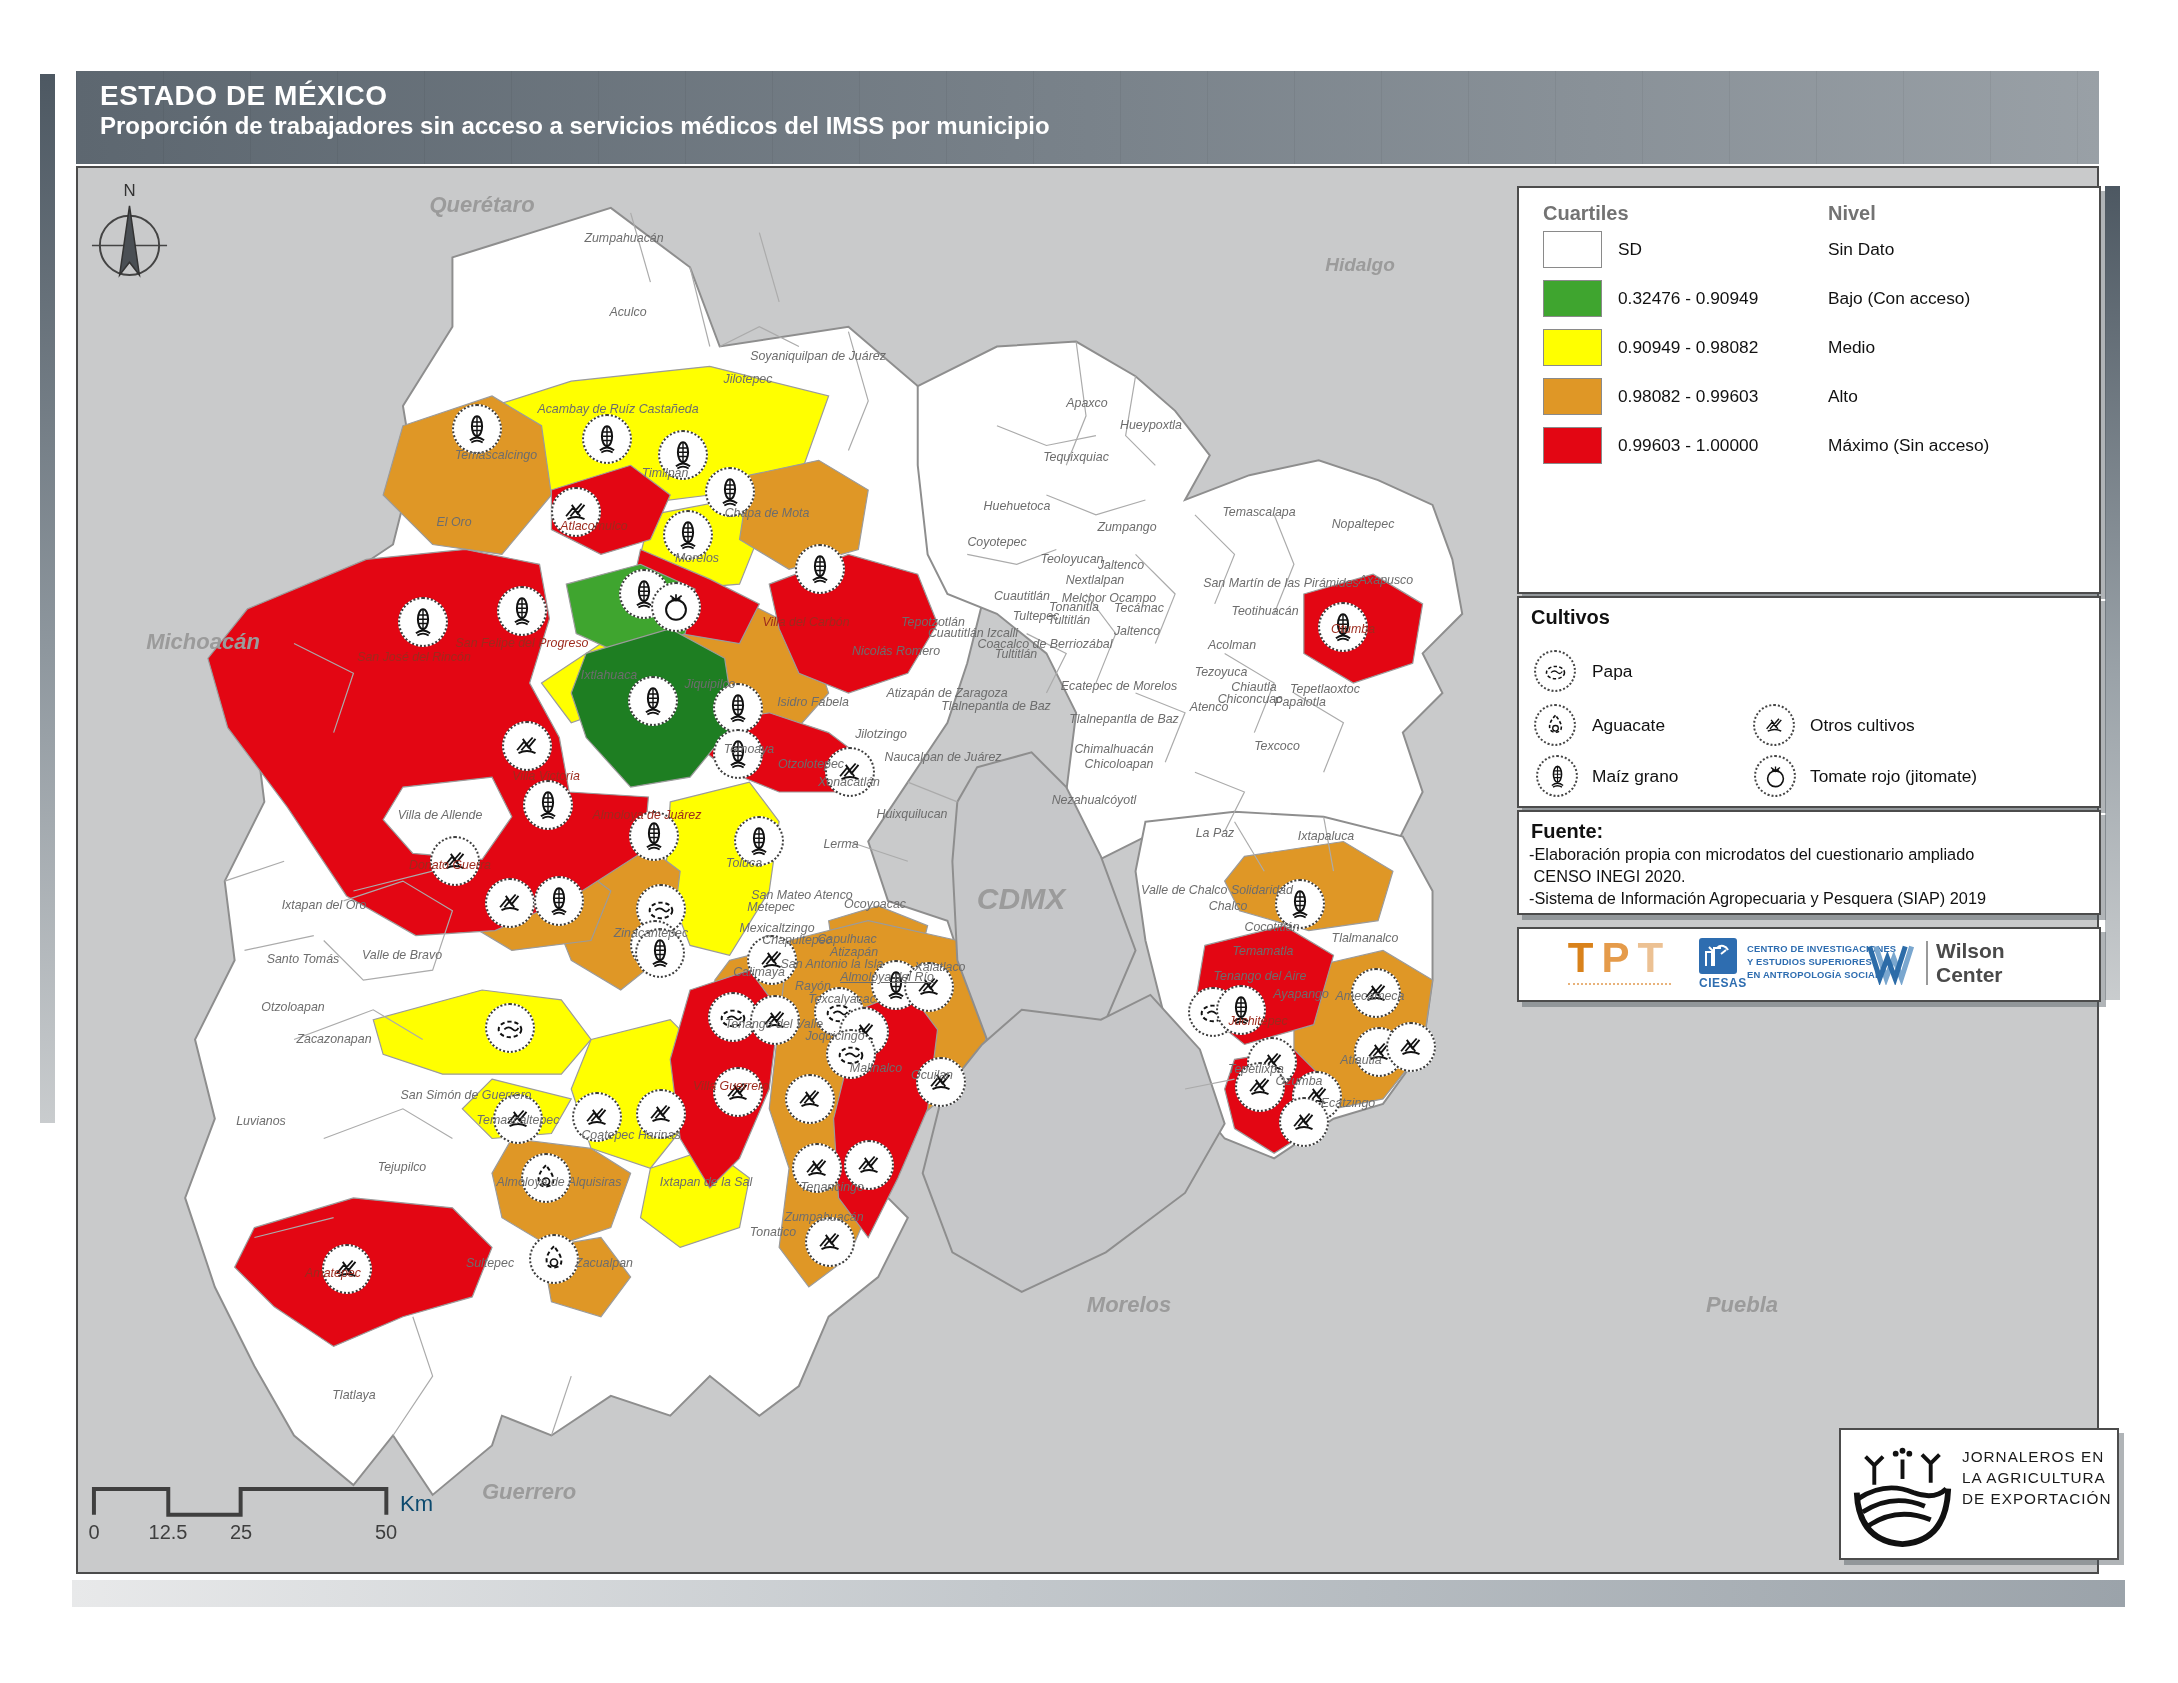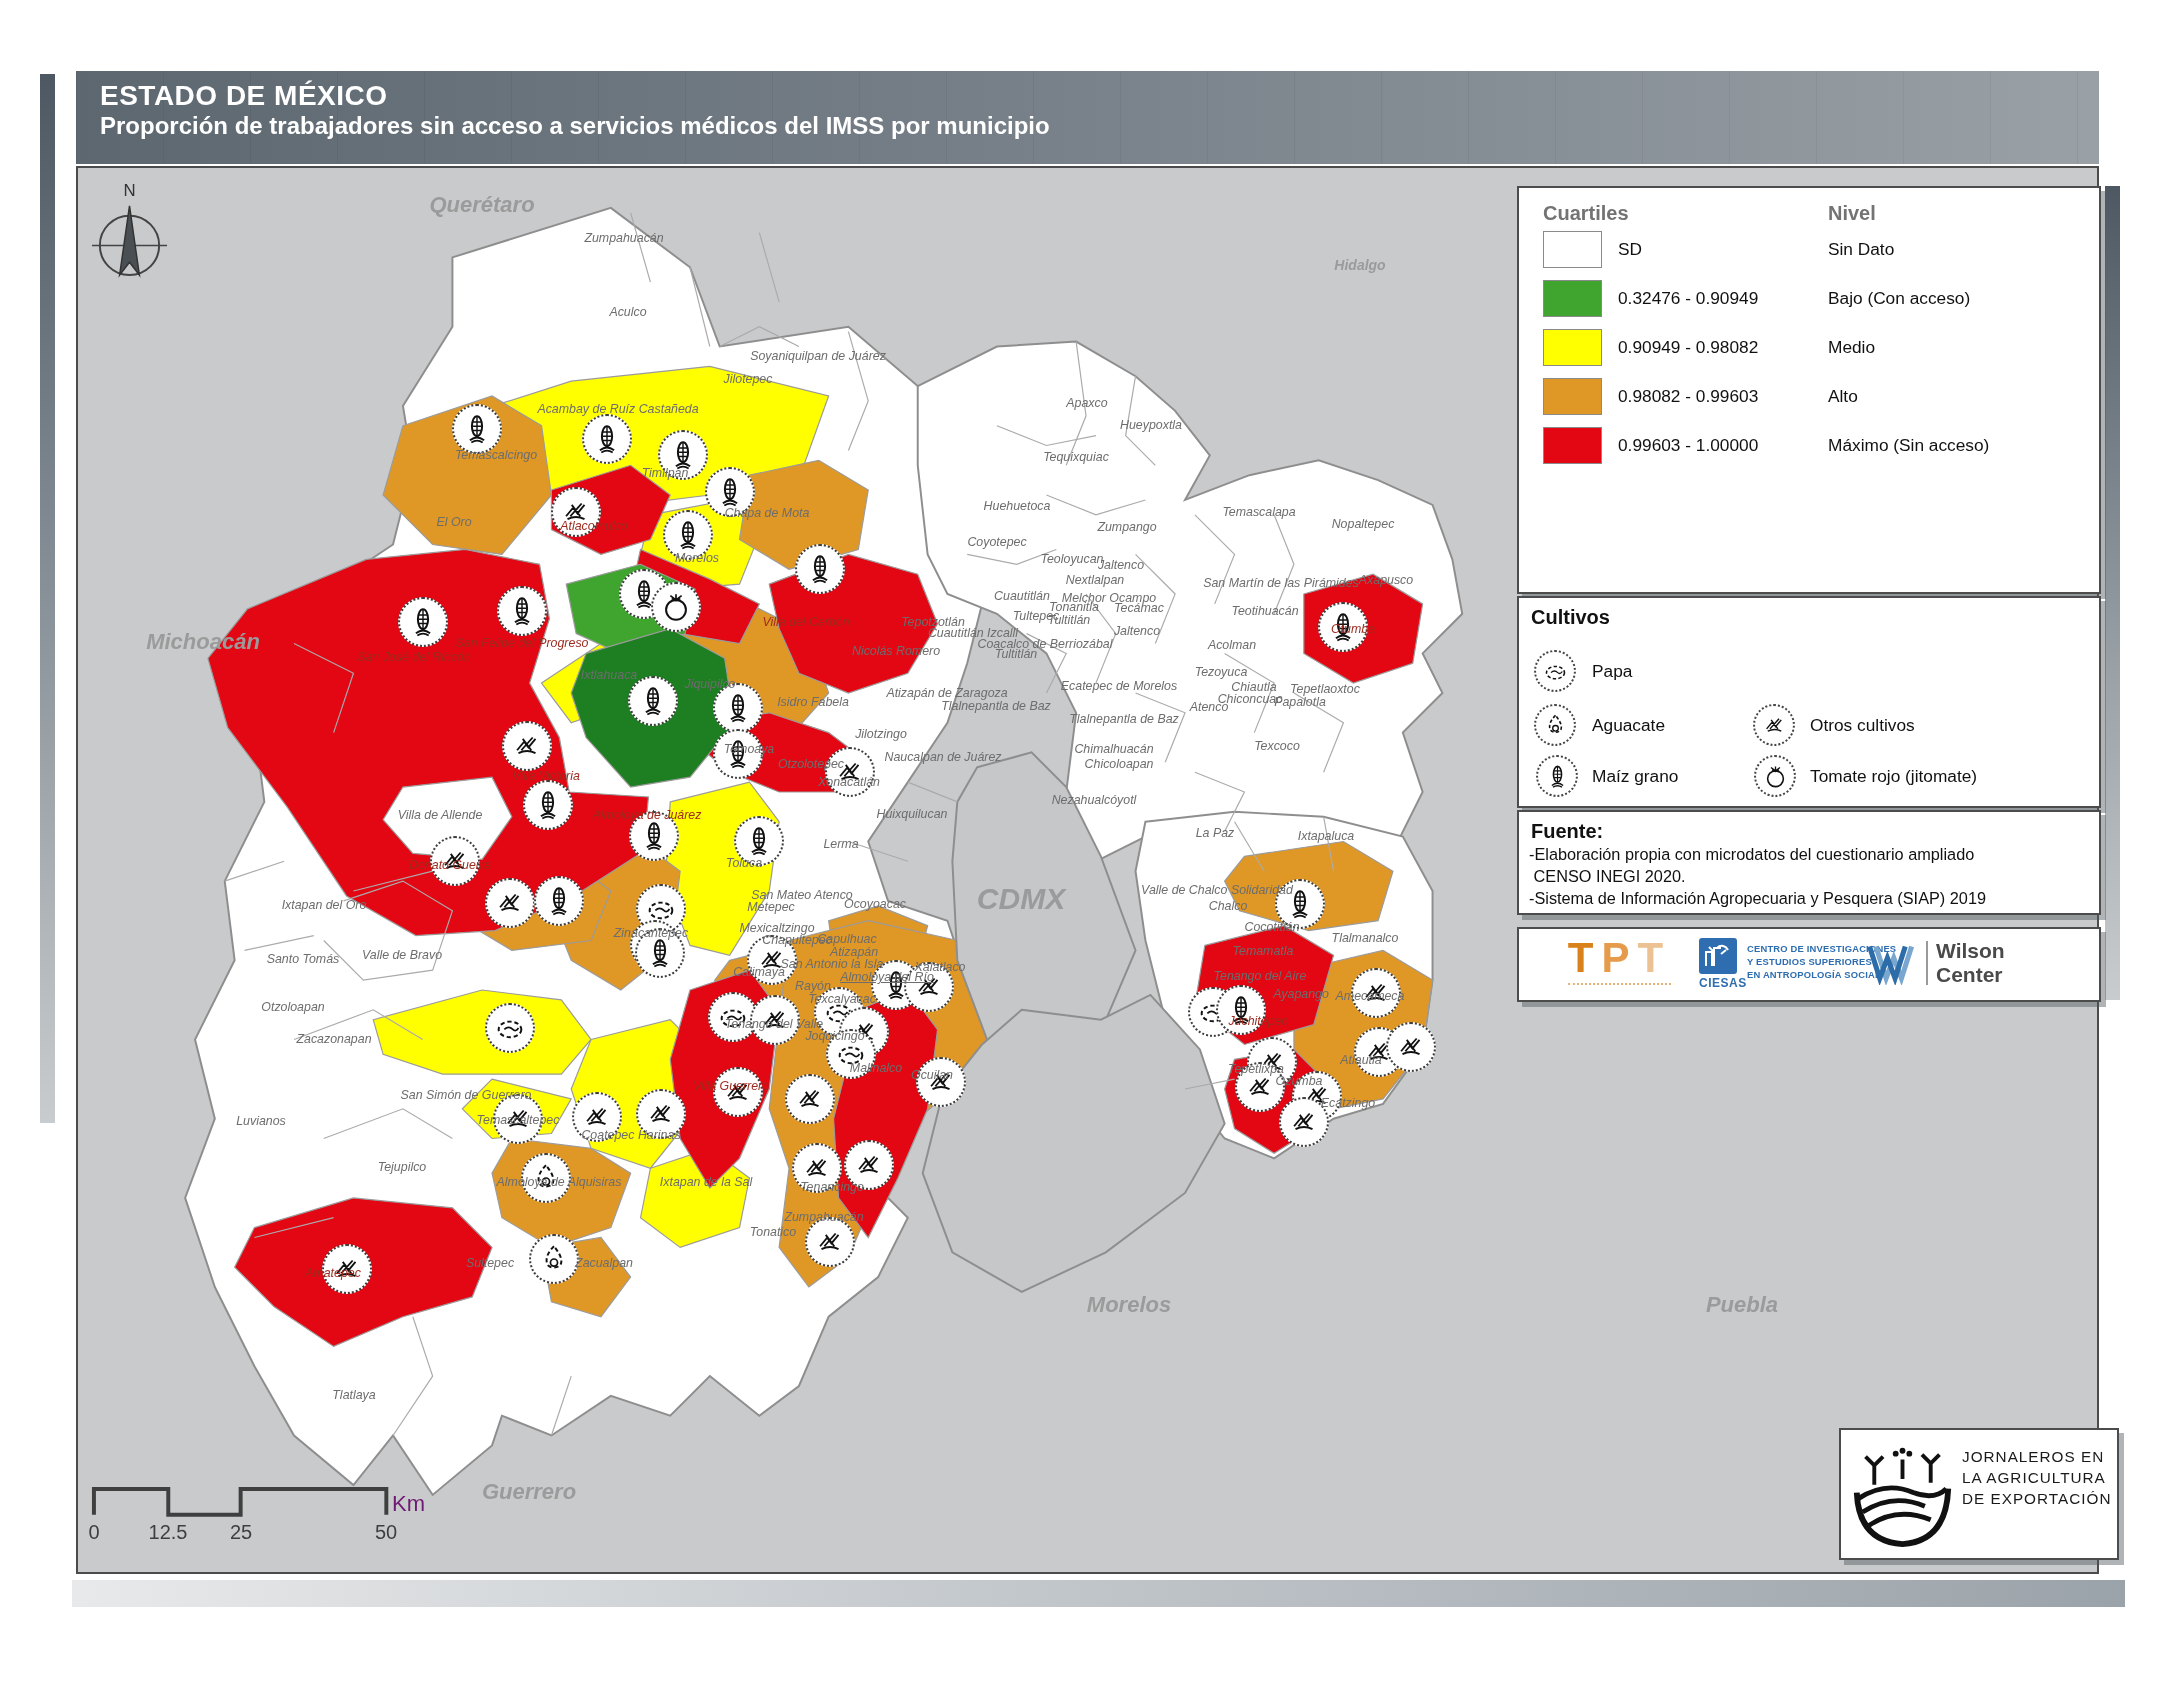--- a/index.html
+++ b/index.html
@@ -65,21 +65,21 @@
   .wilson{position:absolute;left:348px;top:10px;display:flex;align-items:center;gap:8px;}
   .wilson .bar{width:2px;height:44px;background:#9a9a9a;}
   .wilson-text div{font-size:21px;font-weight:bold;color:#4a4a4a;line-height:24px;}
   #jornaleros-box{position:absolute;left:1839px;top:1428px;width:280px;height:132px;background:#fff;border:2px solid #4c4c4c;box-shadow:5px 5px 0 rgba(80,88,95,.45);}
   .jorn-text{position:absolute;left:121px;top:16px;}
   .jorn-text div{font-size:15.3px;color:#1a1a1a;letter-spacing:1px;line-height:21px;}
   
   #compass{position:absolute;left:87px;top:176px;}
   #scalebar-svg{position:absolute;left:87px;top:1475px;}
   .sb-num{position:absolute;transform:translate(-50%,0);font-size:20px;color:#3f3f3f;}
-  .sb-unit{position:absolute;font-size:22px;color:#701a75;}
+  .sb-unit{position:absolute;font-size:22px;color:#0c4a6e;margin-left:8px;}
 </style>
 </head>
 <body>
 
 <div class="page">
   <div class="accent" id="left-accent"></div>
   <div class="accent" id="right-accent"></div>
   <div class="accent" id="bottom-accent"></div>
 
   <header class="title-bar">
@@ -632,21 +632,21 @@
         <div class="map-label" style="left: 1263px; top: 951px;">Temamatla</div>
         <div class="map-label" style="left: 1260px; top: 976px;">Tenango del Aire</div>
         <div class="map-label" style="left: 1301px; top: 994px;">Ayapango</div>
         <div class="map-label" style="left: 1370px; top: 996px;">Amecameca</div>
         <div class="map-label red" style="left: 1258px; top: 1021px;">Juchitepec</div>
         <div class="map-label" style="left: 1299px; top: 1081px;">Ozumba</div>
         <div class="map-label" style="left: 1256px; top: 1069px;">Tepetlixpa</div>
         <div class="map-label" style="left: 1361px; top: 1060px;">Atlautla</div>
         <div class="map-label" style="left: 1348px; top: 1103px;">Ecatzingo</div>
         <div class="state-label" style="left: 482px; top: 205px; font-size: 22px;">Querétaro</div>
-        <div class="state-label" style="left: 1360px; top: 265px; font-size: 14px;">Hidalgo</div>
+        <div class="state-label" style="left: 1360px; top: 265px; font-size: 19px;">Hidalgo</div>
         <div class="state-label" style="left: 203px; top: 642px; font-size: 22px;">Michoacán</div>
         <div class="state-label" style="left: 1021px; top: 899px; font-size: 30px;">CDMX</div>
         <div class="state-label" style="left: 1129px; top: 1305px; font-size: 22px;">Morelos</div>
         <div class="state-label" style="left: 1742px; top: 1305px; font-size: 22px;">Puebla</div>
         <div class="state-label" style="left: 529px; top: 1492px; font-size: 22px;">Guerrero</div>
       </div>
   </div>
 
   <svg id="compass" width="85" height="119" viewBox="0 0 86 120">
     <text x="43" y="20" text-anchor="middle" font-size="17" fill="#333" id="compass-n">N</text>

